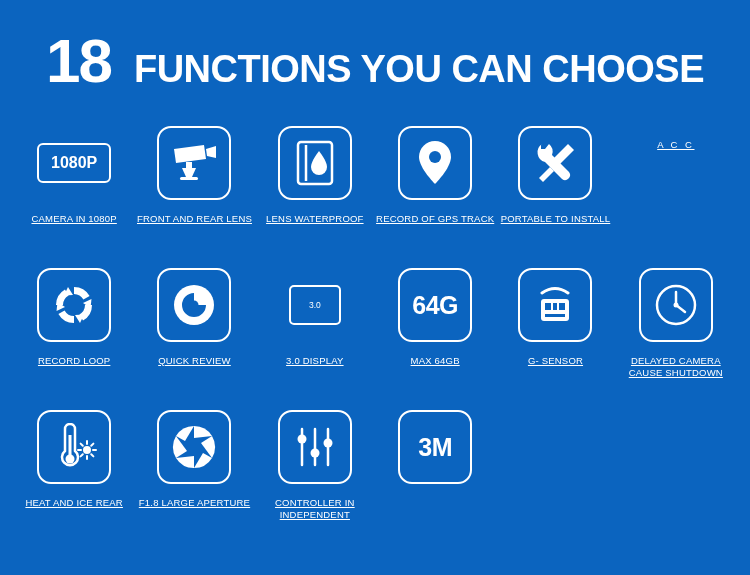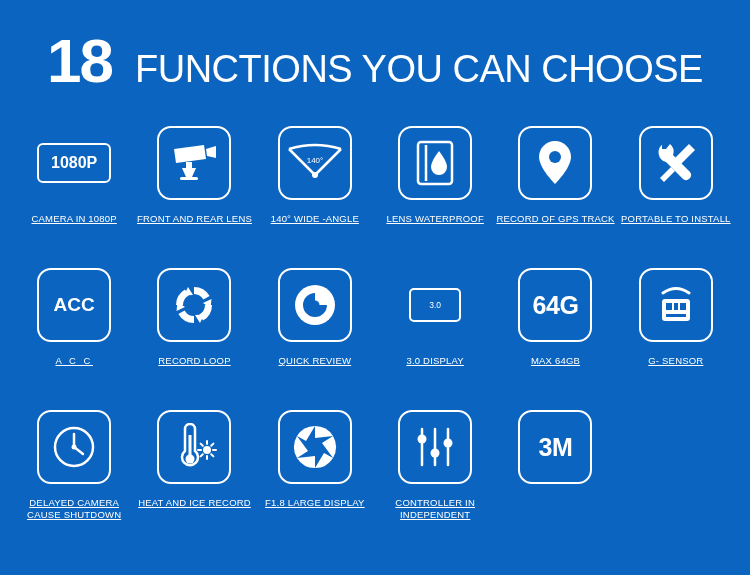--- a/index.html
+++ b/index.html
@@ -35,21 +35,21 @@
     gap: 23px;
   }
   .heading .big-num {
     font-size: 62px;
     font-weight: bold;
     letter-spacing: -2px;
     line-height: 1;
   }
   .heading .head-text {
     font-size: 38px;
-    font-weight: normal;
+    font-weight: bold;
     letter-spacing: -0.5px;
     line-height: 1;
   }
 
   
   .grid {
     position: absolute;
     top: 126px;
     left: 14px;
     width: 722px;
@@ -115,21 +115,21 @@
     border-radius: 6px;
     display: flex;
     align-items: center;
     justify-content: center;
     font-size: 16px;
     font-weight: bold;
     box-sizing: border-box;
   }
   .tile .display-box {
     width: 52px;
-    height: 34px;
+    height: 40px;
     border: 2px solid #ffffff;
     border-radius: 5px;
     display: flex;
     align-items: center;
     justify-content: center;
     font-size: 8.5px;
     box-sizing: border-box;
   }
   svg {
     display: block;
@@ -164,33 +164,20 @@
               <rect x="16" y="19" width="6" height="6"></rect>
               <path d="M12 25 L26 25 L22 34 L16 34 Z"></path>
               <rect x="10" y="34" width="18" height="3" rx="1.5"></rect>
             </g>
           </svg>
         </span>
       </div>
       <div class="caption">FRONT AND REAR LENS</div>
     </div>
 
-    <div class="cell">
-      <div class="tile">
-        <span>
-          <svg width="58" height="40" viewBox="0 0 58 40">
-            <path d="M3 6 Q29 -2 55 6" stroke="#ffffff" stroke-width="2.5" fill="none"></path>
-            <path d="M3 6 L29 32 L55 6" stroke="#ffffff" stroke-width="2.5" fill="none" stroke-linejoin="round"></path>
-            <circle cx="29" cy="32" r="3" fill="#ffffff"></circle>
-            <text x="29" y="20" font-size="8" fill="#ffffff" text-anchor="middle" font-family="Liberation Sans, sans-serif">140°</text>
-          </svg>
-        </span>
-      </div>
-      <div class="caption">140° WIDE -ANGLE</div>
-    </div>
 
     <div class="cell">
       <div class="tile">
         <span>
           <svg width="44" height="48" viewBox="0 0 44 48">
             <rect x="5" y="3" width="34" height="42" rx="3" stroke="#ffffff" stroke-width="2.5" fill="none"></rect>
             <path d="M13 6 L13 42" stroke="#ffffff" stroke-width="2.5"></path>
             <path d="M26 12 C26 12 18 22 18 28 a8 8 0 0 0 16 0 C34 22 26 12 26 12 Z" fill="#ffffff"></path>
           </svg>
         </span>
@@ -219,23 +206,20 @@
               <path d="M36 4 L42 10 L28 24 L22 18 Z" transform="rotate(0)"></path>
               <path d="M7 38 L18 27 L22 31 L11 42 Z"></path>
             </g>
           </svg>
         </span>
       </div>
       <div class="caption">PORTABLE TO INSTALL</div>
     </div>
 
     <div class="cell">
-      <div class="tile">
-        <span class="tile-text">ACC</span>
-      </div>
       <div class="caption spaced">A C C</div>
     </div>
 
     <div class="cell">
       <div class="tile">
         <span>
           <svg width="44" height="44" viewBox="0 0 44 44">
             <g fill="#ffffff">
               <path d="M22 4 a18 18 0 0 1 15.6 9 l-6.2 3.6 A11 11 0 0 0 22 11 Z"></path>
               <path d="M39.5 16 L31 20 L38.5 25 Z"></path>
@@ -324,39 +308,39 @@
               <path d="M27 27 L30 27"></path>
               <path d="M42 27 L45 27"></path>
               <path d="M29.6 20.6 L31.8 22.8"></path>
               <path d="M40.2 31.2 L42.4 33.4"></path>
               <path d="M42.4 20.6 L40.2 22.8"></path>
               <path d="M31.8 31.2 L29.6 33.4"></path>
             </g>
           </svg>
         </span>
       </div>
-      <div class="caption">HEAT AND ICE RECORD</div>
+      <div class="caption">HEAT AND ICE REAR</div>
     </div>
 
     <div class="cell">
       <div class="tile">
         <span>
           <svg width="46" height="46" viewBox="0 0 46 46">
             <g fill="#ffffff">
               <path d="M23 2 a21 21 0 0 1 18 10 L23 14 Z"></path>
               <path d="M41 12 a21 21 0 0 1 0 22 L30 19 Z"></path>
               <path d="M41 34 a21 21 0 0 1-18 10 L32 29 Z"></path>
               <path d="M23 44 a21 21 0 0 1-18-10 L23 32 Z"></path>
               <path d="M5 34 a21 21 0 0 1 0-22 L16 27 Z"></path>
               <path d="M5 12 a21 21 0 0 1 18-10 L14 17 Z"></path>
             </g>
           </svg>
         </span>
       </div>
-      <div class="caption">F1.8 LARGE DISPLAY</div>
+      <div class="caption">F1.8 LARGE APERTURE</div>
     </div>
 
     <div class="cell">
       <div class="tile">
         <span>
           <svg width="44" height="44" viewBox="0 0 44 44">
             <g stroke="#ffffff" stroke-width="2.5" stroke-linecap="round">
               <path d="M9 4 L9 40"></path>
               <path d="M22 4 L22 40"></path>
               <path d="M35 4 L35 40"></path>

